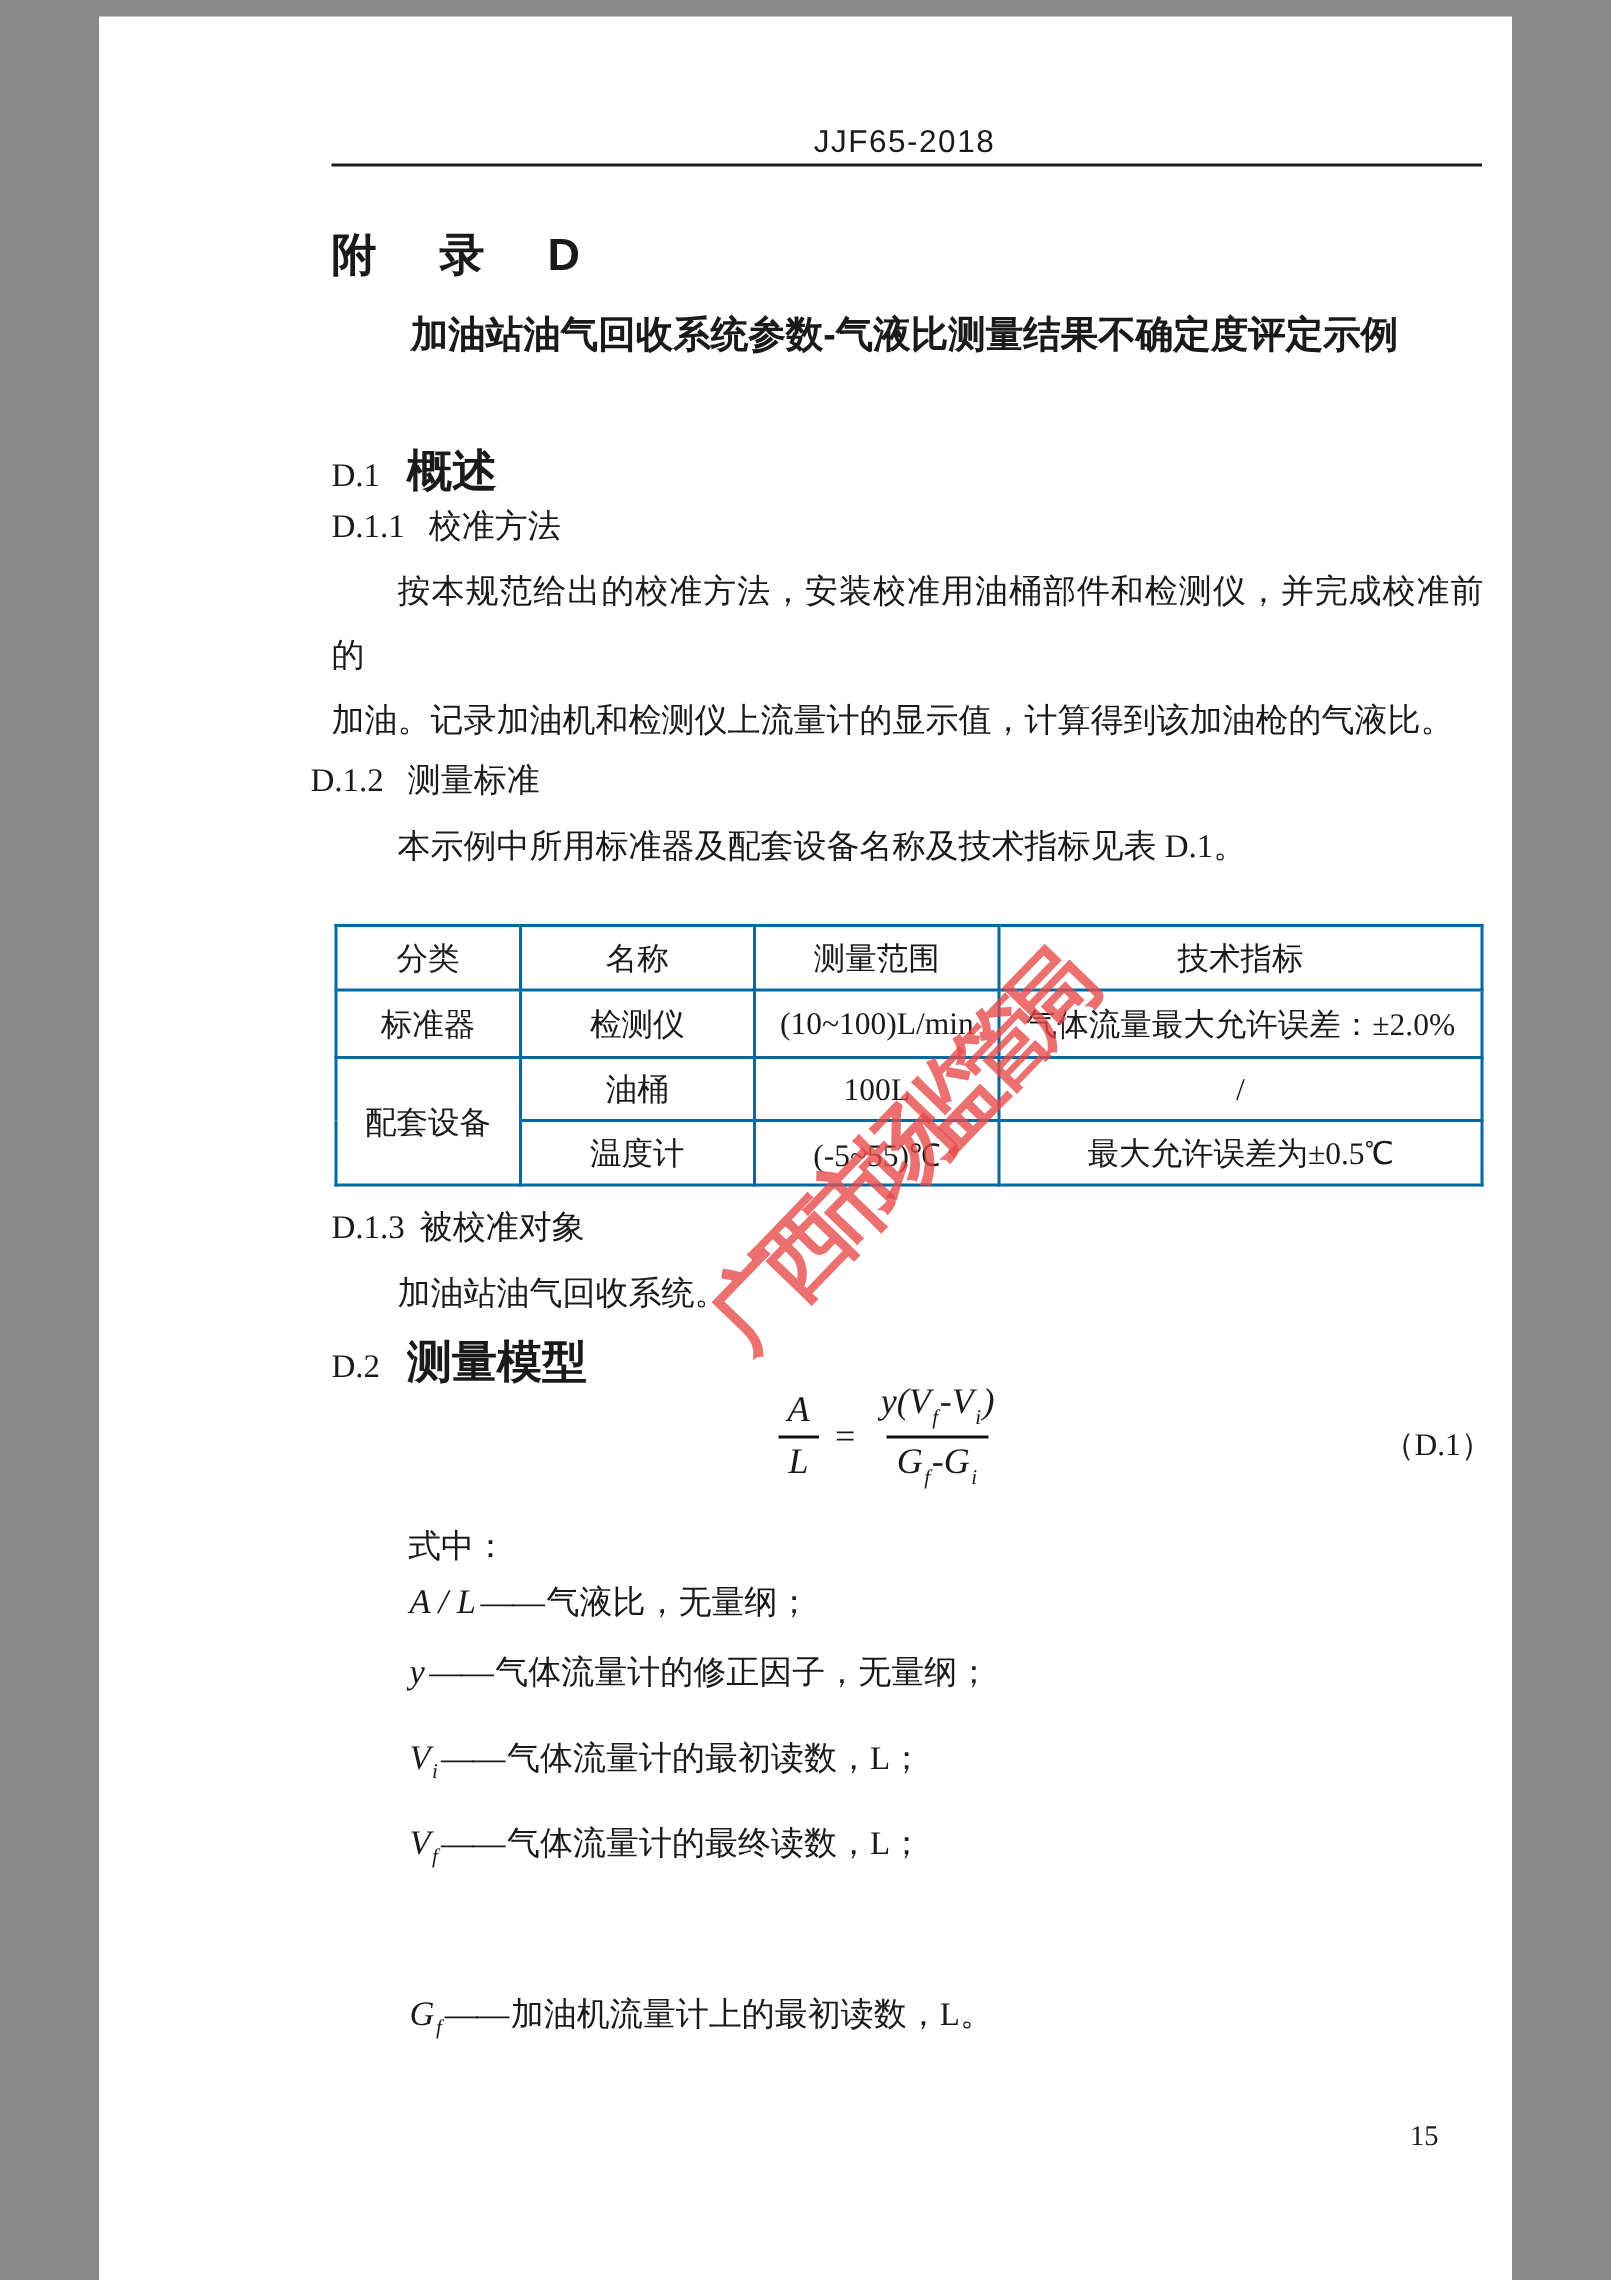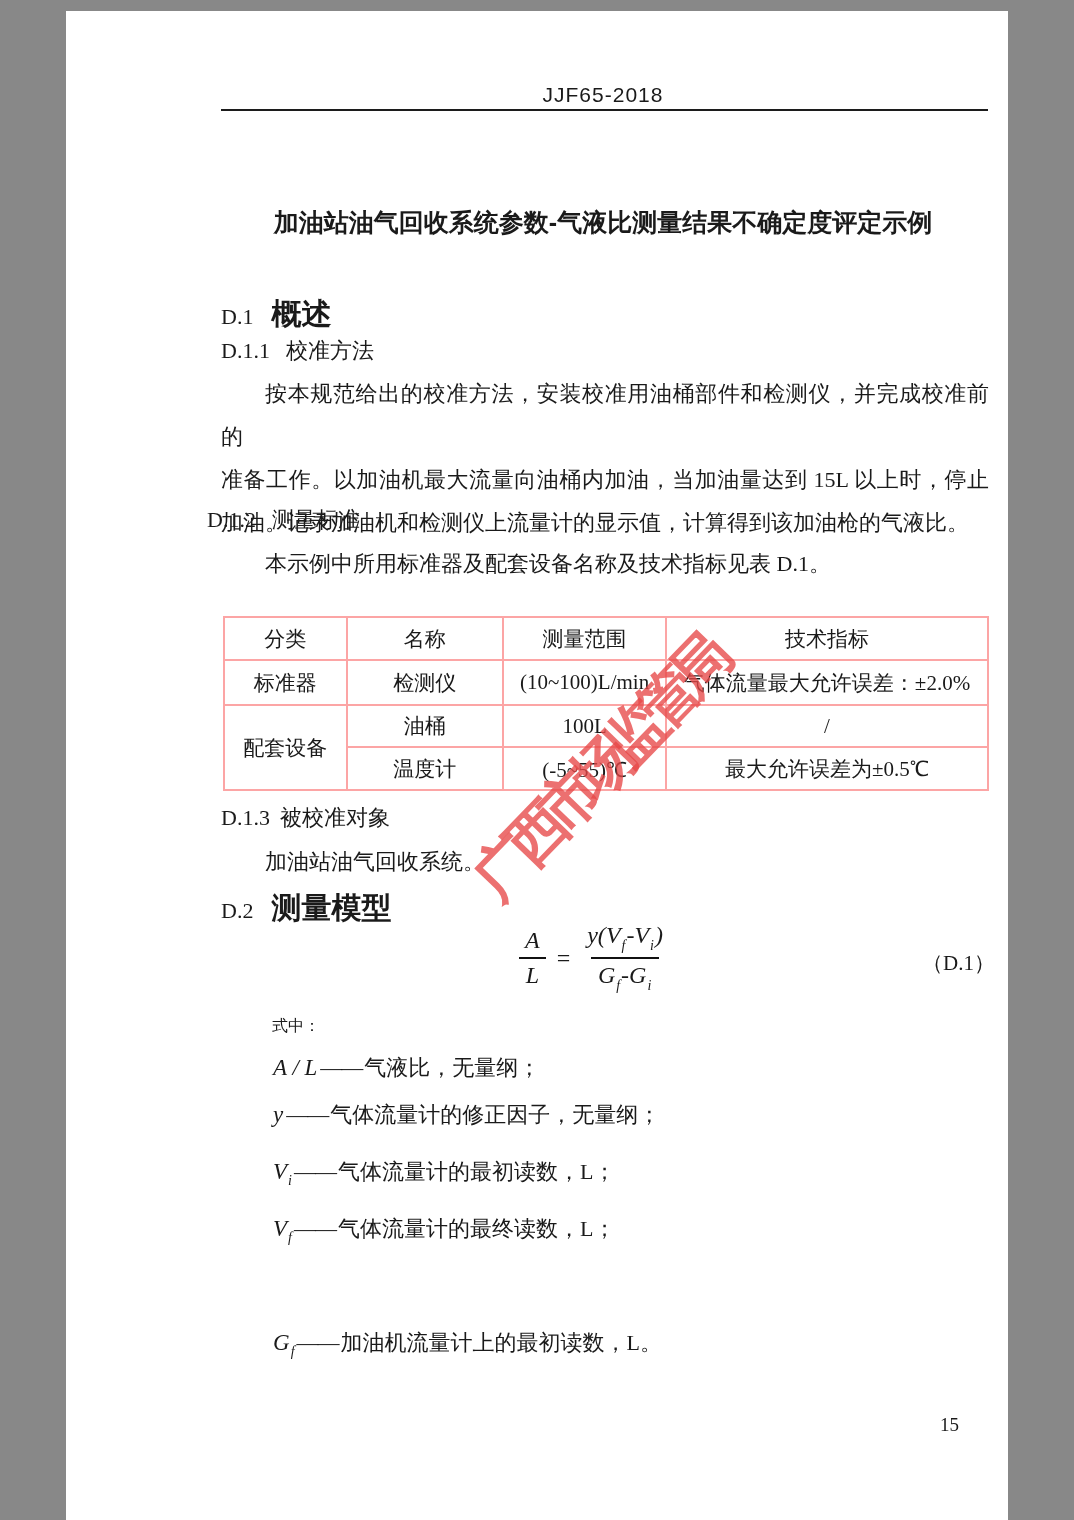--- a/index.html
+++ b/index.html
@@ -67,40 +67,40 @@
   }
   .table-caption .cap-title { margin-left:16px; }
 
   table.spec {
     position:absolute; left:157px; top:605px;
     width:766px; height:173px;
     border-collapse:collapse;
     font-size:21px;
   }
   table.spec td {
-    border:2px solid #fca5a5;
+    border:2px solid #0369a1;
     text-align:center; vertical-align:middle;
     padding:0 4px;
   }
 
   .d13-para { left:155px; top:836px; width:768px; font-size:22px; text-indent:44px; }
 
   .formula {
     left:452px; top:911px;
     display:flex; align-items:center;
     font-size:24px; font-style:italic;
   }
   .frac { display:inline-flex; flex-direction:column; align-items:center; }
   .frac .fnum { padding:0 7px 3px; }
   .frac .fden { border-top:2px solid #111; padding:3px 7px 0; }
   .feq { font-style:normal; margin:0 10px; }
   .fsub { font-size:14px; font-style:italic; vertical-align:-7px; margin:0 1px; }
   .formula-label { left:856px; top:938px; font-size:21px; }
 
-  .shizhong { left:206px; top:1005px; font-size:16px; }
+  .shizhong { left:206px; top:1005px; font-size:22px; }
 
   .def-item { left:207px; font-size:22px; white-space:nowrap; }
   .def-sym { font-style:italic; font-size:23px; }
   .def-sub { font-style:italic; font-size:14px; vertical-align:-6px; margin-left:1px; }
   .def-dash { letter-spacing:-1px; margin:0 2px; }
   .def-0 { top:1042px; }
   .def-1 { top:1089px; }
   .def-2 { top:1146px; }
   .def-3 { top:1203px; }
   .def-4 { top:1260px; }
@@ -119,33 +119,33 @@
   .page-number { left:874px; top:1403px; font-size:19px; }
 </style>
 </head>
 <body>
 
 <div class="page">
 
   <div class="abs header-code">JJF65-2018</div>
   <div class="abs header-rule"></div>
 
+  <div class="abs appendix-label">附　录　D</div>
   <div class="abs appendix-title">加油站油气回收系统参数-气液比测量结果不确定度评定示例</div>
 
   <div class="abs heading-d1">
     <span class="h-num">D.1</span><span class="h-sans">概述</span>
   </div>
 
   <div class="abs heading-d11">
     <span class="h-num">D.1.1</span><span class="h-serif">校准方法</span>
   </div>
 
   <div class="abs para1">
     <div class="jline indent">按本规范给出的校准方法，安装校准用油桶部件和检测仪，并完成校准前的</div>
-    <div class="jline">准备工作。以加油机最大流量向油桶内加油，当加油量达到 15L 以上时，停止</div>
     <div>加油。记录加油机和检测仪上流量计的显示值，计算得到该加油枪的气液比。</div>
   </div>
 
   <div class="abs heading-d12">
     <span class="h-num">D.1.2</span><span class="h-serif">测量标准</span>
   </div>
 
   <div class="abs para-sentence">本示例中所用标准器及配套设备名称及技术指标见表 D.1。</div>
 
 

